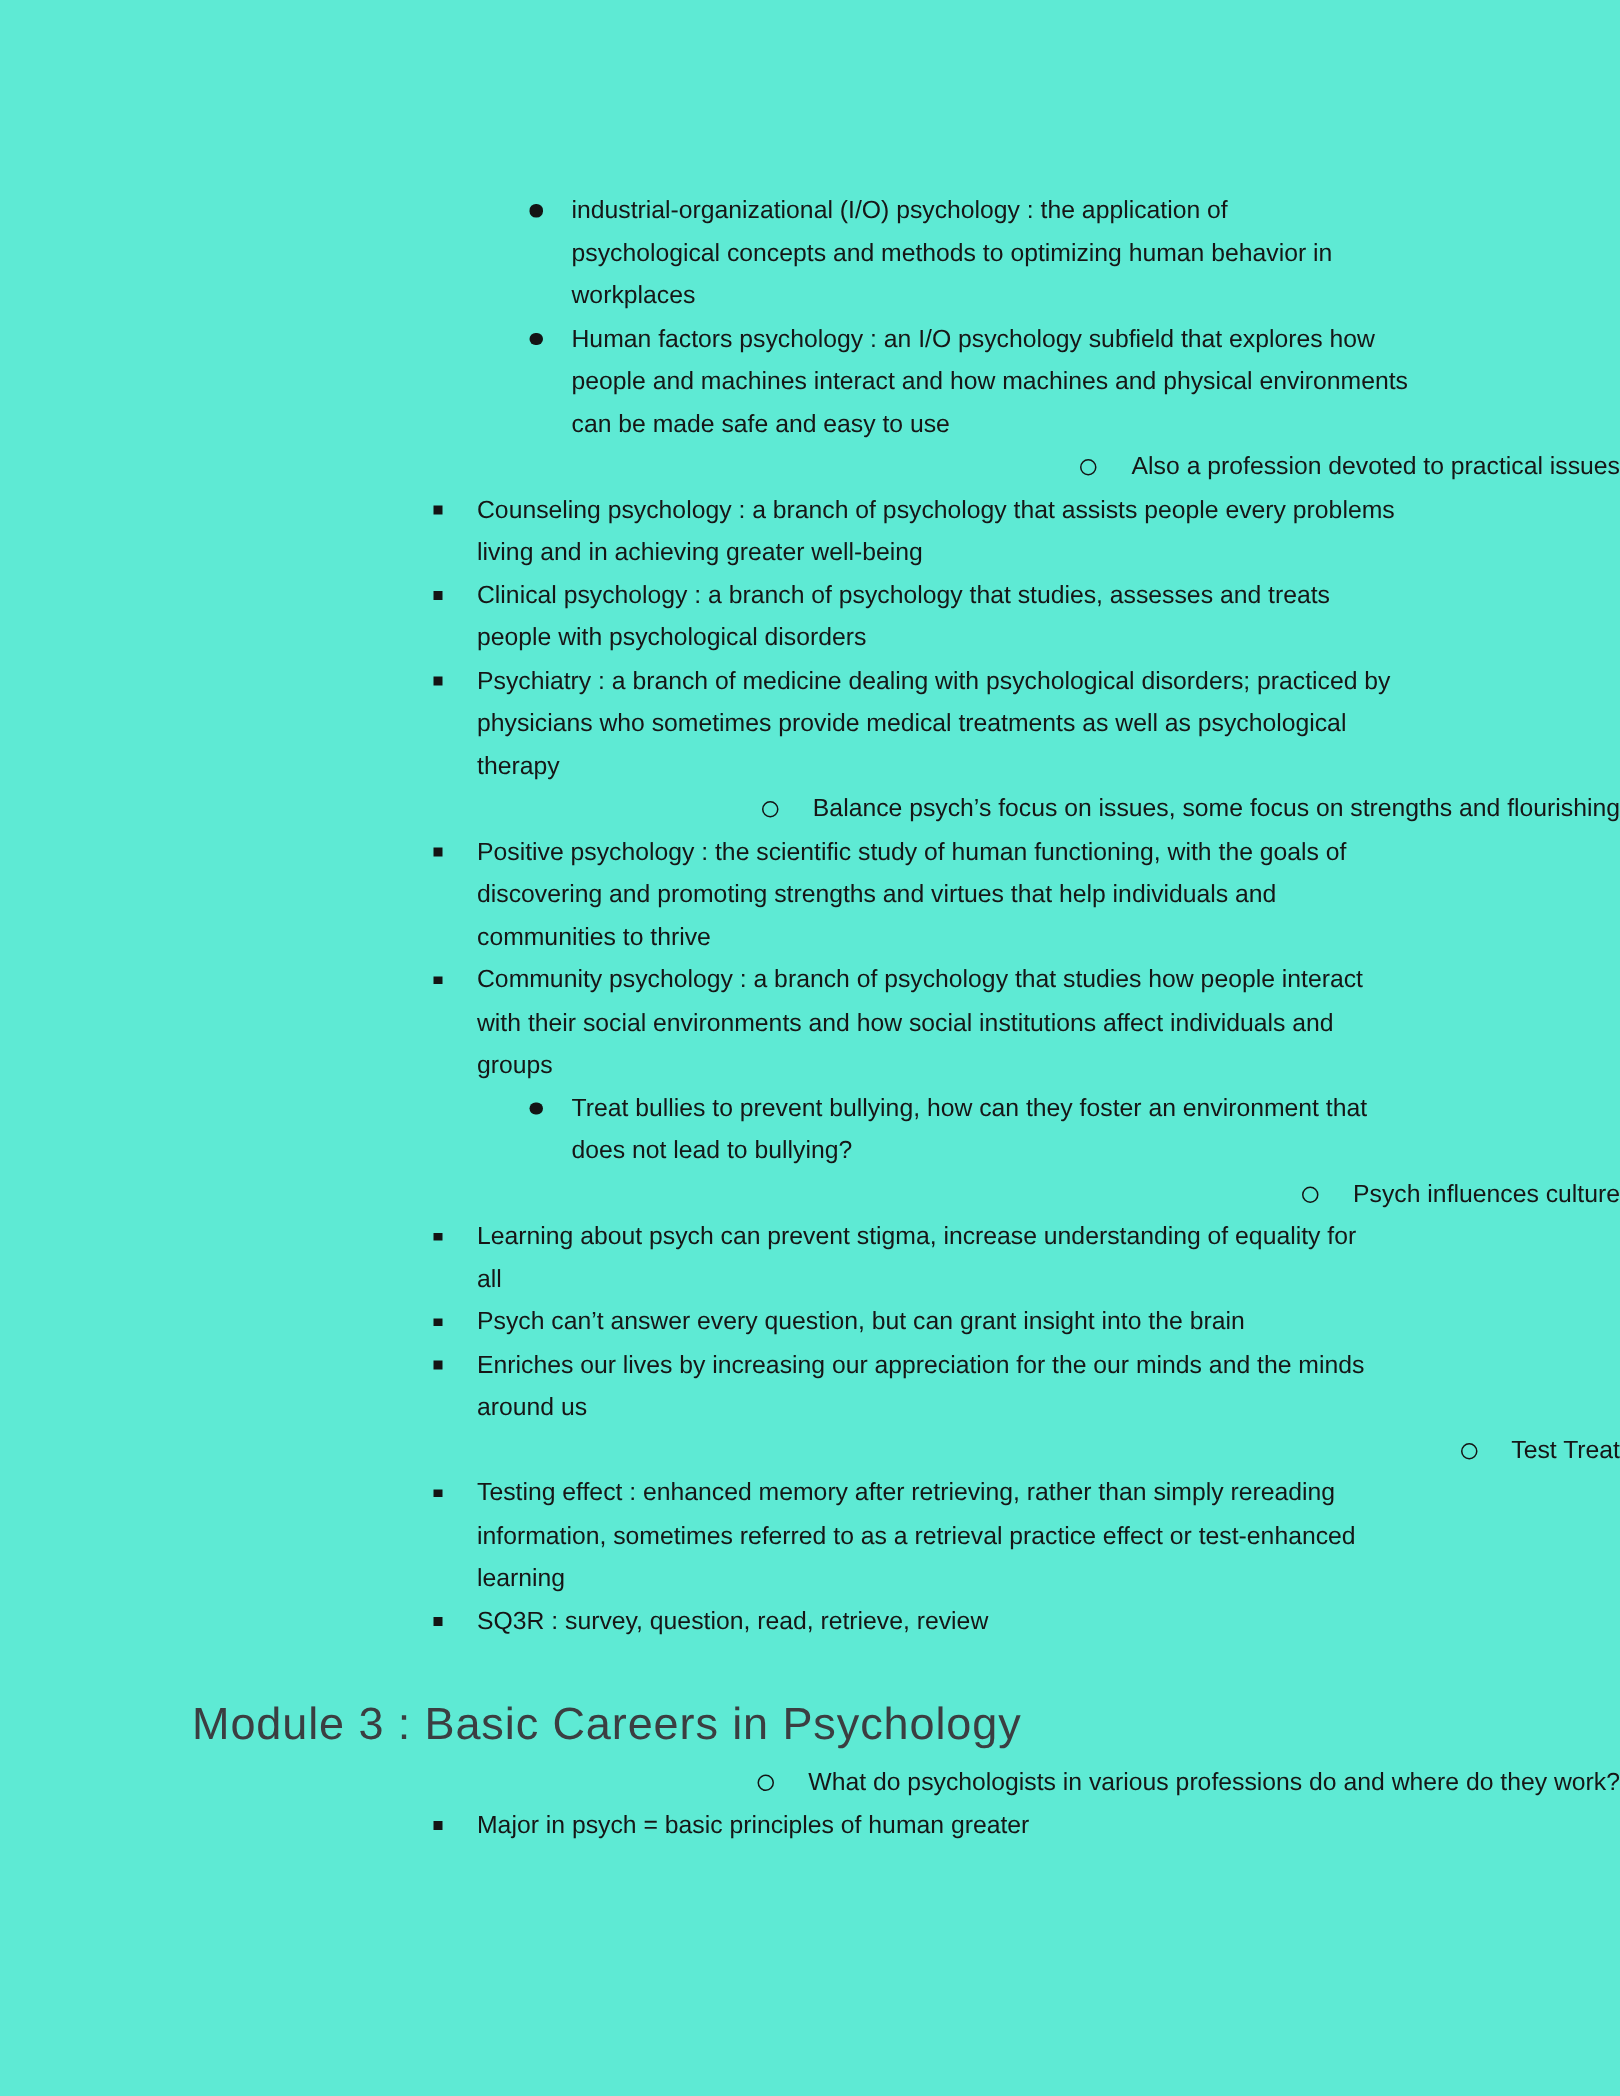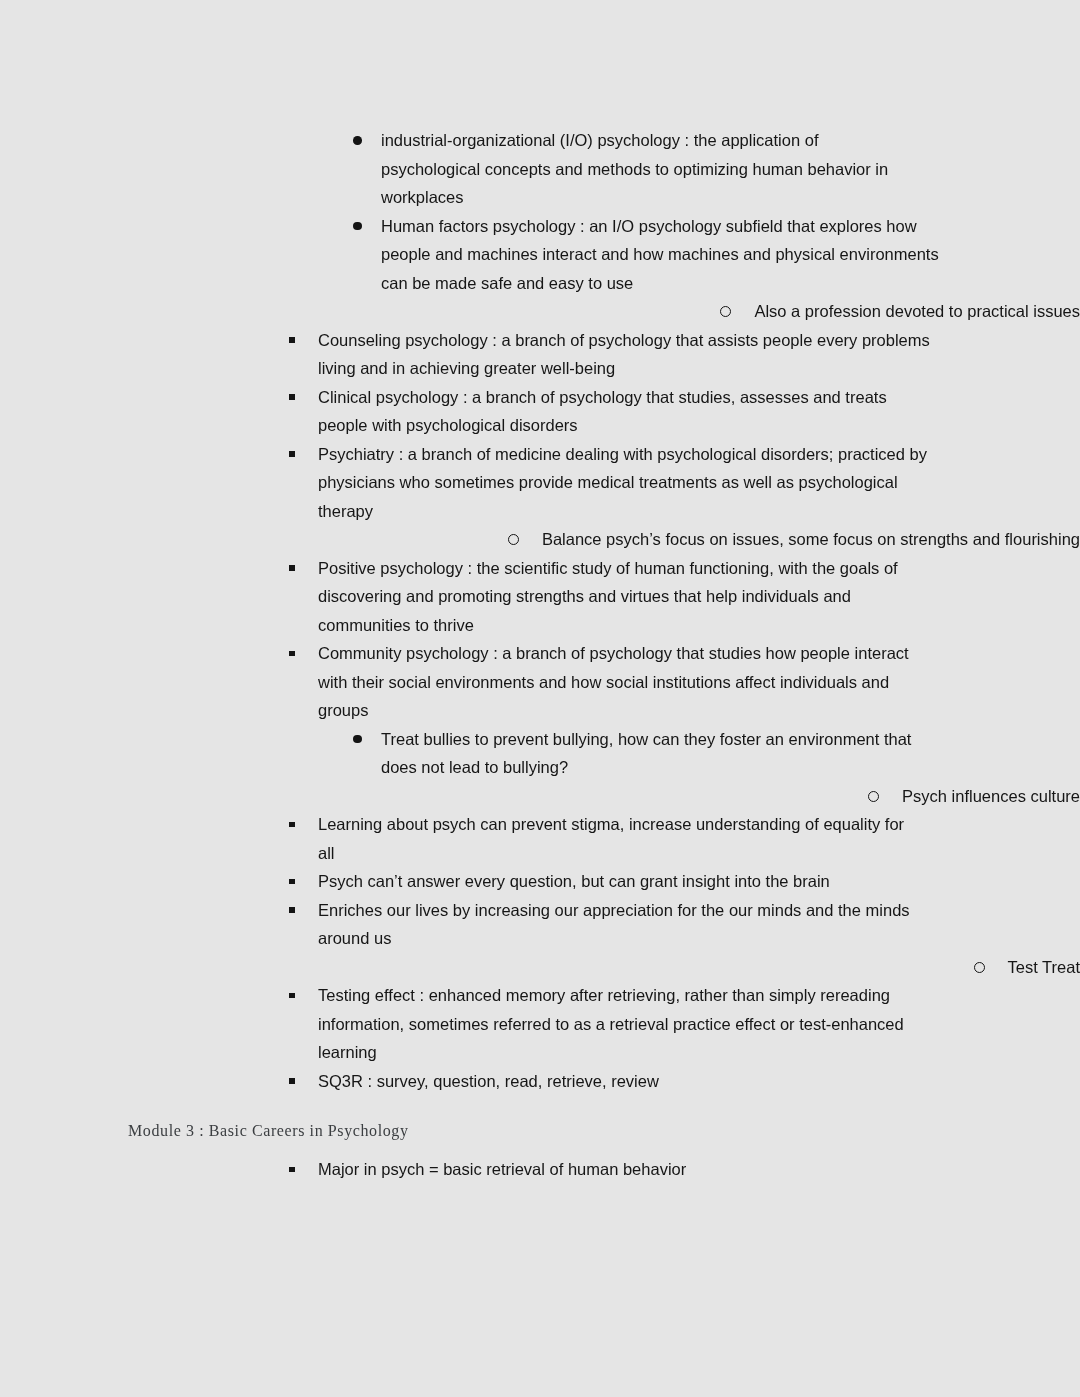--- a/index.html
+++ b/index.html
@@ -1,20 +1,20 @@
 <!DOCTYPE html>
 <html><head>
 <meta charset="utf-8">
 <style>
   html, body { margin: 0; padding: 0; background: #ffffff; }
   .page {
     position: relative;
     width: 1080px;
     height: 1397px;
-    background: #e5e5e5;
+    background: #5eead4;
     box-sizing: border-box;
     padding-top: 126px;
     overflow: hidden;
     font-family: "Liberation Sans", "DejaVu Sans", sans-serif;
     color: #161616;
   }
   .row {
     display: flex;
     align-items: flex-start;
     font-size: 16.5px;
@@ -41,28 +41,27 @@
     background: #141414;
     margin-top: 11.5px;
   }
   .b-filled {
     width: 8.5px; height: 8.5px;
     background: #141414;
     border-radius: 50%;
     margin-top: 10px;
   }
   .heading {
-    margin-top: 21px;
+    margin-top: 40px;
     margin-bottom: 9px;
     padding-left: 128px;
-    font-size: 16px;
+    font-size: 30px;
     line-height: 30px;
     letter-spacing: 0.6px;
     color: #3b3e41;
-    font-family: Liberation Serif, serif;
   }
 </style>
 </head>
 <body>
 
 <div class="page">
 
   <div class="row lvl3">
     <span class="bullet-cell">
         <span class="b-filled"></span>
@@ -195,21 +194,27 @@
 
   <div class="row lvl2">
     <span class="bullet-cell">
         <span class="b-square"></span>
       </span>
     <span class="btxt">SQ3R : survey, question, read, retrieve, review</span>
   </div>
 
   <div class="heading">Module 3 : Basic Careers in Psychology</div>
 
-
-  <div class="row lvl2">
-    <span class="bullet-cell">
-        <span class="b-square"></span>
-      </span>
-    <span class="btxt">Major in psych = basic retrieval of human behavior</span>
+  <div class="row lvl1">
+    <span class="bullet-cell">
+        <span class="b-open"></span>
+      </span>
+    <span class="btxt">What do psychologists in various professions do and where do they work?</span>
+  </div>
+
+  <div class="row lvl2">
+    <span class="bullet-cell">
+        <span class="b-square"></span>
+      </span>
+    <span class="btxt">Major in psych = basic principles of human greater</span>
   </div>
 
 </div>
 
 </body></html>

